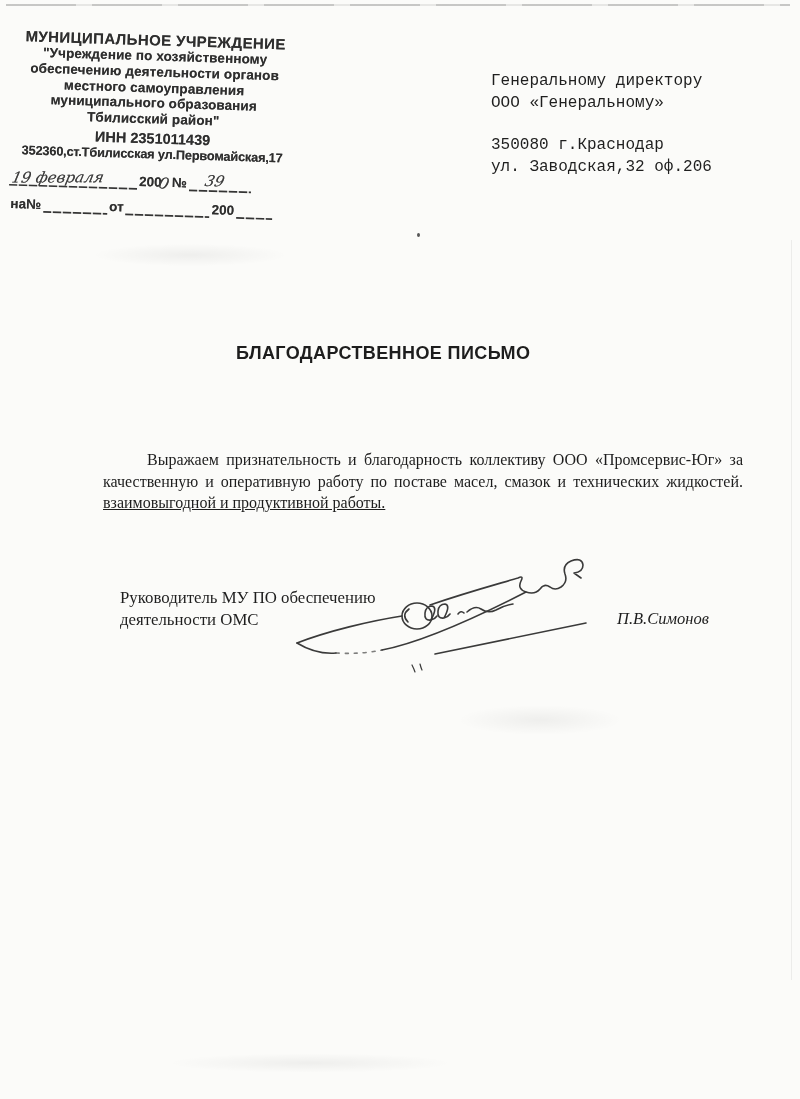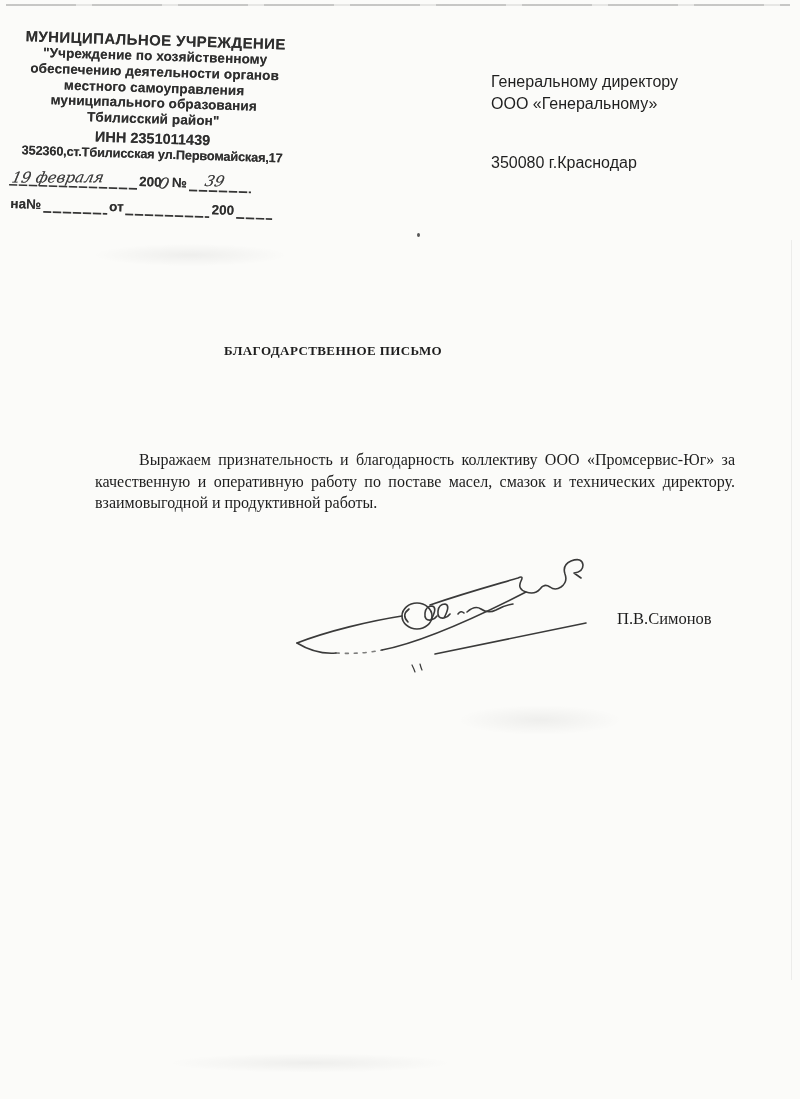--- a/index.html
+++ b/index.html
@@ -66,48 +66,48 @@
     position:absolute;left:16px;bottom:2px;font-size:15px;
     transform:skewX(-12deg);
   }
   .hw-ydigit{
     display:inline-block;font-size:16px;margin-left:-5px;margin-right:1px;
     transform:rotate(14deg) translateY(2px);
   }
   
   .addressee{
     position:absolute;left:491px;top:71px;
-    font-family:Liberation Sans, sans-serif;font-size:16px;line-height:21.5px;
+    font-family:Liberation Mono, monospace;font-size:16px;line-height:21.5px;
     color:#1f1f1f;
   }
-  .addressee .group2{margin-top:38px;}
+  .addressee .group2{margin-top:21px;}
   
   .doc-title{
-    position:absolute;left:224px;top:343px;
-    font-family:Liberation Serif, serif;font-weight:bold;
-    font-size:13px;letter-spacing:.4px;color:#1d1d1d;
+    position:absolute;left:236px;top:343px;
+    font-family:Liberation Sans, sans-serif;font-weight:bold;
+    font-size:18px;letter-spacing:.4px;color:#1d1d1d;
   }
   
   .body-text{
-    position:absolute;left:95px;top:449px;width:640px;
+    position:absolute;left:103px;top:449px;width:640px;
     font-family:"Liberation Serif",serif;font-size:16px;line-height:21.6px;
     color:#1d1d1d;
   }
   .bline{text-align:justify;text-align-last:justify;}
   .bline.indent{text-indent:44px;}
-  .bline.last{text-align:left;text-align-last:left;}
+  .bline.last{text-align:left;text-align-last:left;text-decoration:underline;}
   
   .sig-position{
     position:absolute;left:120px;top:587px;
     font-family:"Liberation Serif",serif;font-size:16.8px;line-height:21.5px;
     color:#1e1e1e;
   }
   .sig-name{
     position:absolute;left:617px;top:609px;
-    font-family:"Liberation Serif",serif;font-size:16.5px;color:#1e1e1e;
+    font-family:"Liberation Serif",serif;font-size:16.5px;color:#1e1e1e;font-style:italic;
   }
   .sig-svg{position:absolute;left:268px;top:546px;pointer-events:none;}
 </style>
 </head>
 <body>
 
 <div class="page">
 
   <div class="scan-topline"></div>
   <div class="scan-edge-right"></div>
@@ -146,31 +146,36 @@
       <span class="ptext">200</span>
       <span class="uline" style="width:36px;"></span>
     </div>
   </div>
 
   <div class="addressee">
     <div>Генеральному директору</div>
     <div>ООО «Генеральному»</div>
     <div class="group2">
       <div>350080 г.Краснодар</div>
+      <div>ул. Заводская,32 оф.206</div>
     </div>
   </div>
 
   <div class="doc-title">БЛАГОДАРСТВЕННОЕ ПИСЬМО</div>
 
   <div class="body-text">
     <div class="bline indent">Выражаем признательность и благодарность коллективу ООО «Промсервис-Юг» за</div>
-    <div class="bline">качественную и оперативную работу по поставе масел, смазок и технических директору.</div>
+    <div class="bline">качественную и оперативную работу по поставе масел, смазок и технических жидкостей.</div>
     <div class="bline last">взаимовыгодной и продуктивной работы.</div>
   </div>
 
+  <div class="sig-position">
+    <div>Руководитель МУ ПО обеспечению</div>
+    <div>деятельности ОМС</div>
+  </div>
 
   <svg class="sig-svg" width="340" height="130" viewBox="0 0 340 130" fill="none" stroke="#3a3a3a" stroke-width="1.6" stroke-linecap="round" stroke-linejoin="round">
 
     <path d="M29 97 C60 85 102 75 134 70"></path>
 
     <ellipse cx="149" cy="70" rx="15" ry="13"></ellipse>
     <path d="M141 63 q-8 6 -1 13"></path>
 
     <path d="M163 74 q7 -13 1 -14 q-6 0 -7 7 q-1 8 6 7 q4 -1 6 -4"></path>
     <path d="M176 72 q7 -13 1 -14 q-6 0 -7 7 q-1 8 6 7 q4 -1 6 -4"></path>

